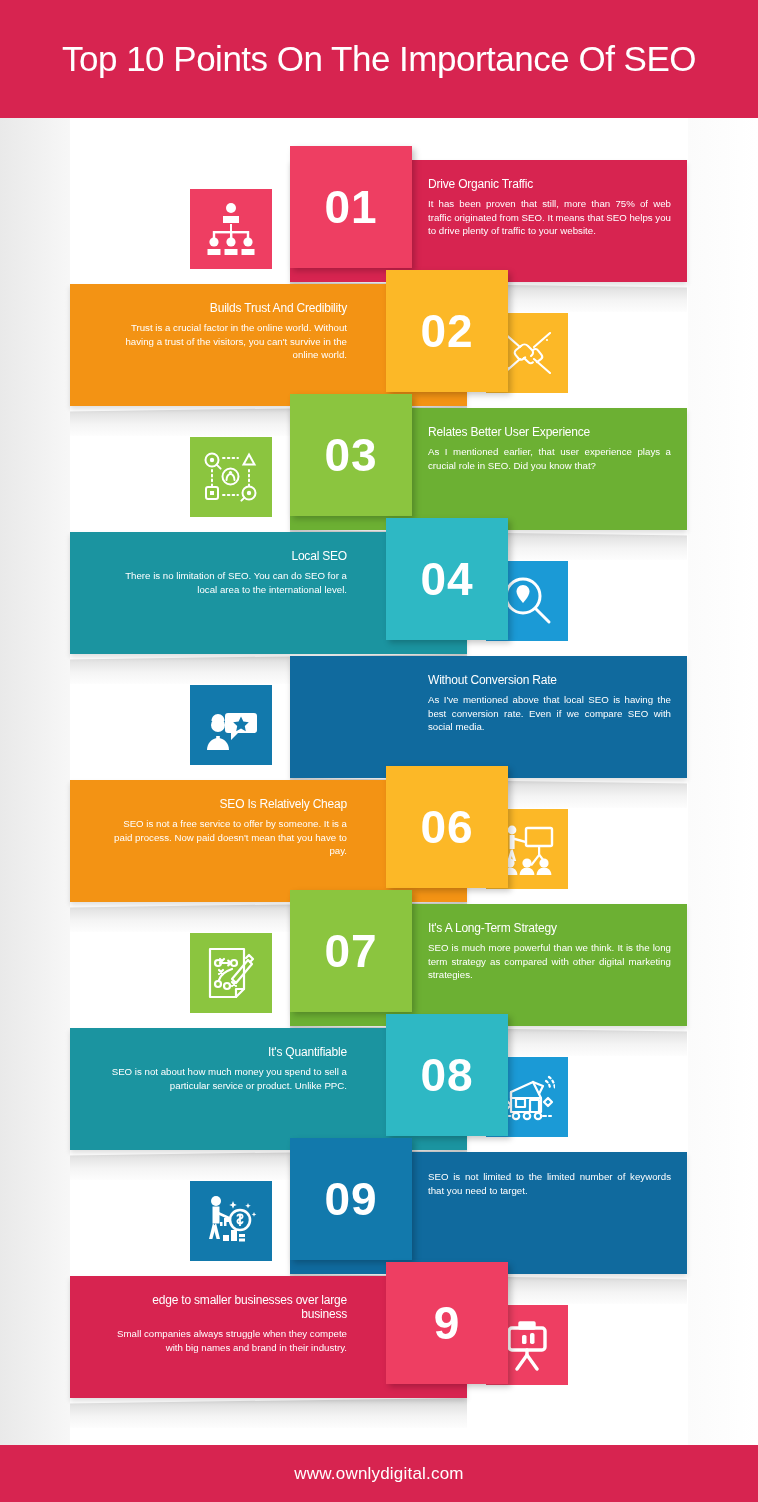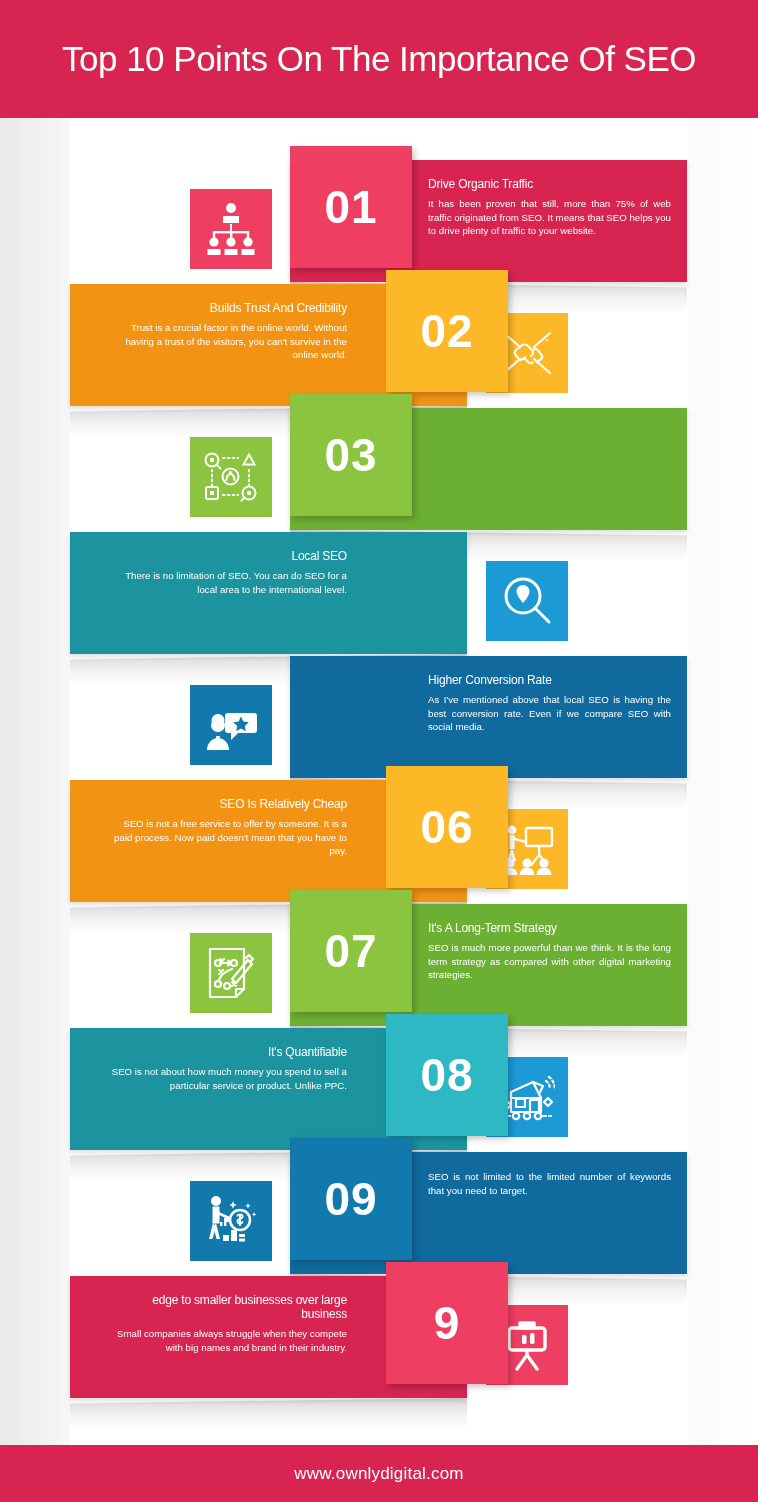--- a/index.html
+++ b/index.html
@@ -192,20 +192,24 @@
     <circle cx="9" cy="41" r="1.1" fill="#fff" stroke="none"></circle>
         </svg>
       </div>
     <div class="numbox" style="background:#fcb827">
       <span>02</span>
     </div>
     </div>
     <div class="row right" style="top: 390px;">
     <div class="fold"></div>
     <div class="panel" style="background:#6cb033"></div>
+    <div class="txt">
+      <h3>Relates Better User Experience</h3>
+      <p>As I mentioned earlier, that user experience plays a crucial role in SEO. Did you know that?</p>
+    </div>
     <div class="iconbox" style="background:#8bc53f">
         <svg width="56" height="52" viewBox="0 0 56 52" fill="none" stroke="#fff" stroke-width="2" stroke-linecap="round">
     <circle cx="9" cy="9" r="6.5"></circle>
           <circle cx="9" cy="9" r="2.2" fill="#fff" stroke="none"></circle>
     <path d="M13.6 13.6l4 4"></path>
     <path d="M46 3.5l5.5 10h-11z"></path>
     <rect x="3" y="36" width="12" height="12" rx="2"></rect>
           <rect x="7" y="40" width="4" height="4" fill="#fff" stroke="none"></rect>
     <circle cx="46" cy="42" r="6.5"></circle>
           <circle cx="46" cy="42" r="2.2" fill="#fff" stroke="none"></circle>
@@ -233,26 +237,29 @@
       <p>There is no limitation of SEO. You can do SEO for a local area to the international level.</p>
     </div>
     <div class="iconbox" style="background:#1b9ad6">
         <svg width="54" height="52" viewBox="0 0 54 52" fill="none" stroke="#fff" stroke-width="3" stroke-linecap="round">
     <circle cx="23" cy="21" r="17"></circle>
     <path d="M35.5 33.5L49 47"></path>
     <path d="M23 10c-3.6 0-6.5 2.9-6.5 6.5 0 4.6 6.5 11.5 6.5 11.5s6.5-6.9 6.5-11.5c0-3.6-2.9-6.5-6.5-6.5z" fill="#fff" stroke="none"></path>
     <circle cx="23" cy="16.5" r="2.4" fill="none" stroke-width="2"></circle>
         </svg>
       </div>
+    <div class="numbox" style="background:#2eb8c4">
+      <span>04</span>
+    </div>
     </div>
     <div class="row right" style="top: 638px;">
     <div class="fold"></div>
     <div class="panel" style="background:#106a9e"></div>
     <div class="txt">
-      <h3>Higher Conversion Rate</h3>
+      <h3>Without Conversion Rate</h3>
       <p>As I've mentioned above that local SEO is having the best conversion rate. Even if we compare SEO with social media.</p>
     </div>
     <div class="iconbox" style="background:#1279ac">
         <svg width="54" height="52" viewBox="0 0 54 52" fill="#fff">
     <path d="M24 14h26a3 3 0 0 1 3 3v14a3 3 0 0 1-3 3H34l-7 7v-7h-3a3 3 0 0 1-3-3V17a3 3 0 0 1 3-3z"></path>
     <path d="M37 17.5l2.4 5 5.4.7-4 3.7 1 5.4-4.8-2.7-4.8 2.7 1-5.4-4-3.7 5.4-.7z" fill="#1279ac"></path>
     <circle cx="14" cy="26" r="7"></circle>
     <path d="M7.5 22c0-4 2.8-7 6.5-7s6.5 3 6.5 7z"></path>
     <path d="M3 51c0-7 5-12 11-12s11 5 11 12z"></path>
     <rect x="12.2" y="37" width="3.6" height="5"></rect>

